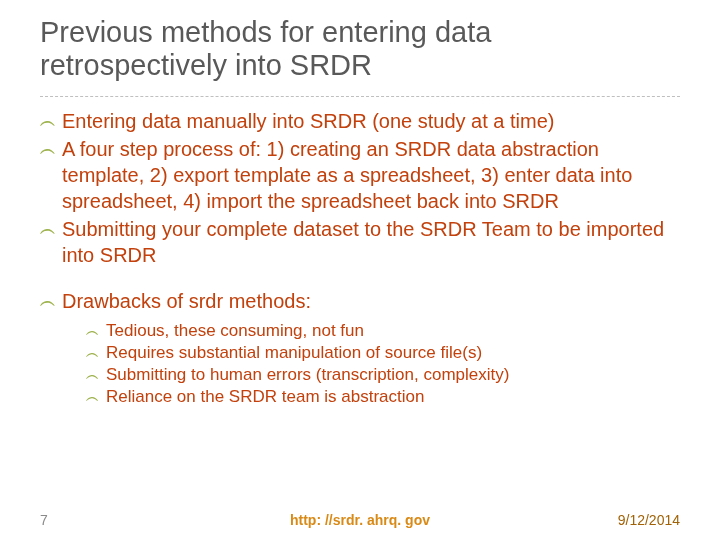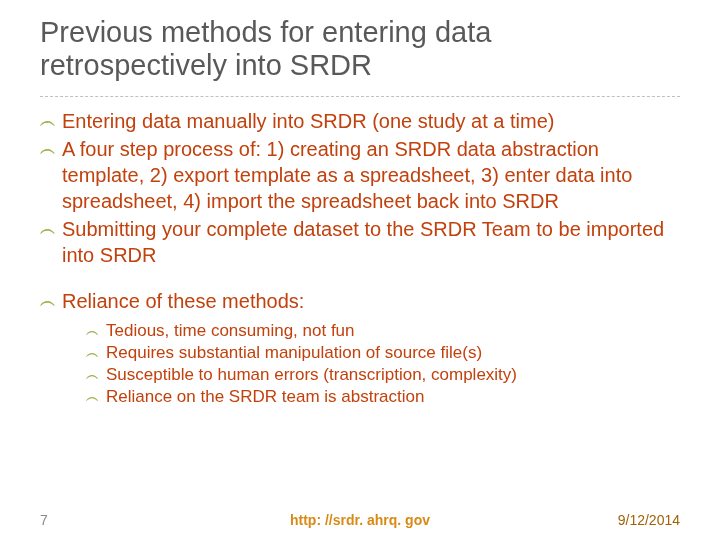--- a/index.html
+++ b/index.html
@@ -130,35 +130,35 @@
       <div class="btext">A four step process of: 1) creating an SRDR data abstraction template, 2) export template as a spreadsheet, 3) enter data into spreadsheet, 4) import the spreadsheet back into SRDR</div>
     </div>
 
     <div class="bullet-row">
       <div class="bmark">︵</div>
       <div class="btext">Submitting your complete dataset to the SRDR Team to be imported into SRDR</div>
     </div>
 
     <div class="bullet-row gap">
       <div class="bmark">︵</div>
-      <div class="btext">Reliance of these methods:</div>
+      <div class="btext">Drawbacks of srdr methods:</div>
     </div>
 
     <div class="sub">
       <div class="bullet-row">
         <div class="bmark">︵</div>
-        <div class="btext">Tedious, time consuming, not fun</div>
+        <div class="btext">Tedious, these consuming, not fun</div>
       </div>
       <div class="bullet-row">
         <div class="bmark">︵</div>
         <div class="btext">Requires substantial manipulation of source file(s)</div>
       </div>
       <div class="bullet-row">
         <div class="bmark">︵</div>
-        <div class="btext">Susceptible to human errors (transcription, complexity)</div>
+        <div class="btext">Submitting to human errors (transcription, complexity)</div>
       </div>
       <div class="bullet-row">
         <div class="bmark">︵</div>
         <div class="btext">Reliance on the SRDR team is abstraction</div>
       </div>
     </div>
 
   </div>
 
   <div class="footer">

